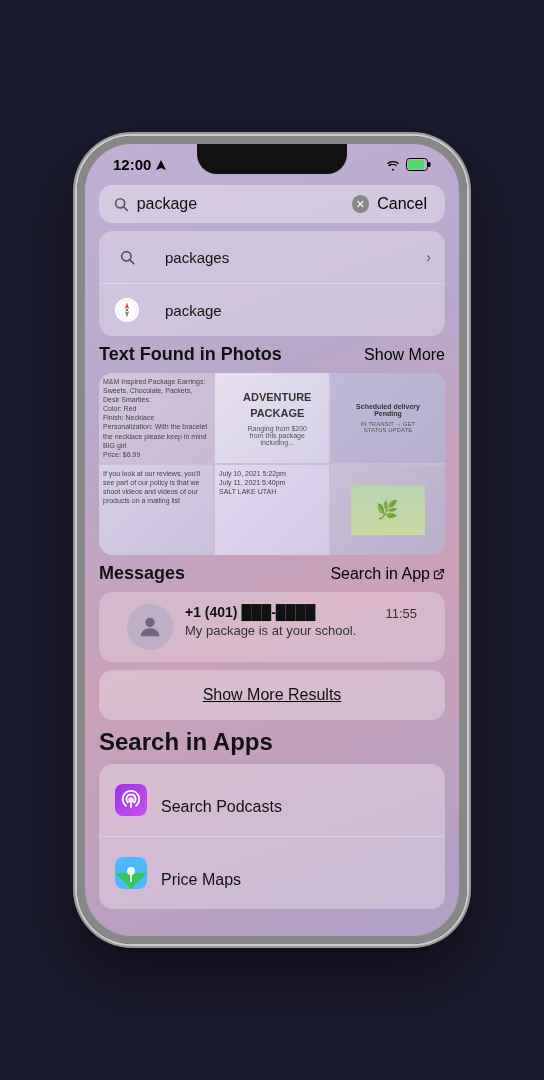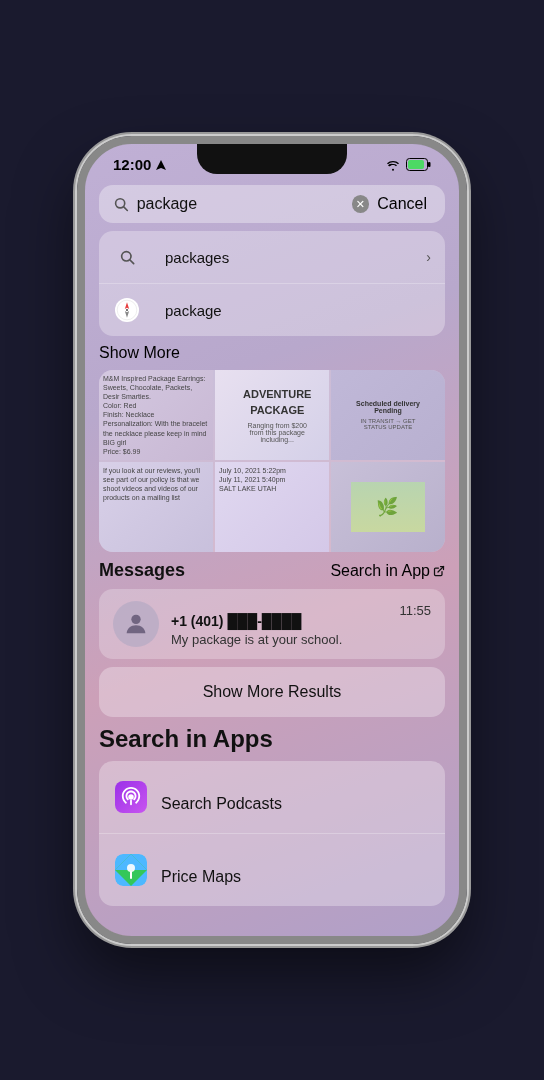--- a/index.html
+++ b/index.html
@@ -225,22 +225,22 @@
 
     
     .messages-section {
       background: rgba(255,255,255,0.25);
       border-radius: 14px;
       overflow: hidden;
     }
 
     .message-item {
       display: flex;
-      align-items: flex-end;
-      padding: 12px 14px;
+      align-items: flex-start;
+      padding: 12px 28px;
       gap: 12px;
     }
 
     .avatar-circle {
       width: 46px;
       height: 46px;
       border-radius: 50%;
       background: rgba(180,170,195,0.7);
       display: flex;
       align-items: center;
@@ -276,20 +276,21 @@
     }
 
     
     .show-more-btn {
       background: rgba(255,255,255,0.3);
       border-radius: 14px;
       margin: 8px 14px;
       padding: 16px;
       text-align: center;
       cursor: pointer;
+      text-decoration: underline;
     }
 
     .show-more-text {
       font-size: 16px;
       font-weight: 500;
       color: #111;
     }
 
     
     .search-in-apps {
@@ -418,20 +419,21 @@
             <polygon points="22,36 18,24 22,26 26,24" fill="#888"></polygon>
             <circle cx="22" cy="22" r="2" fill="#555"></circle>
           </svg>
         </div>
         <span class="suggestion-text">package</span>
       </div>
     </div>
 
     <div class="section">
       <div class="section-header">
+        <span class="section-title">Text Found in Photos</span>
         <div class="section-action-with-arrow">
           <span>Show More</span>
         </div>
       </div>
       <div class="photos-grid">
 
         <div class="photo-cell photo-1">
           <div class="photo-text-sim">M&amp;M Inspired Package Earrings: Sweets, Chocolate, Packets, Desir Smarties.<br>Color: Red<br>Finish: Necklace<br>Personalization: With the bracelet the necklace please keep in mind BIG girl<br>Price: $6.99</div>
         </div>
         <div class="photo-cell photo-2">

